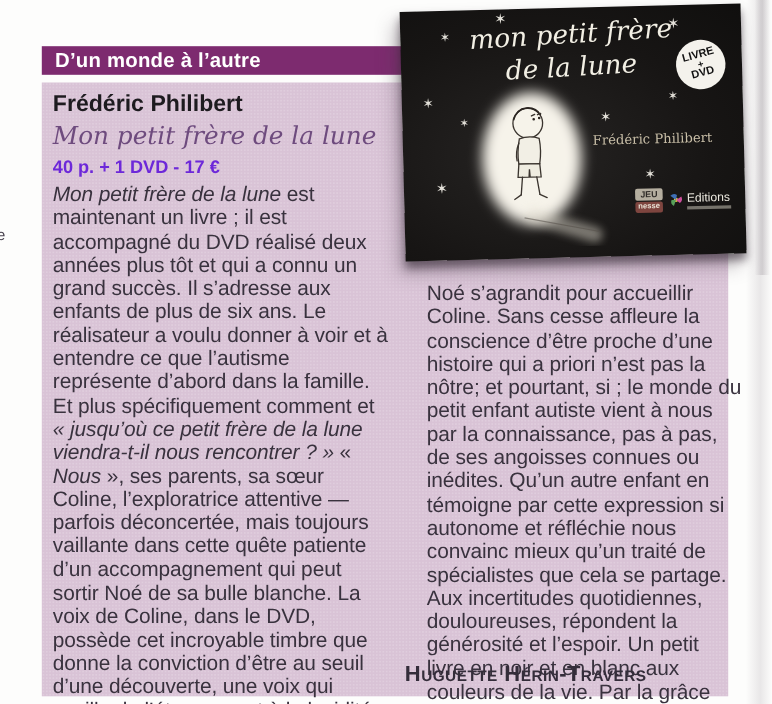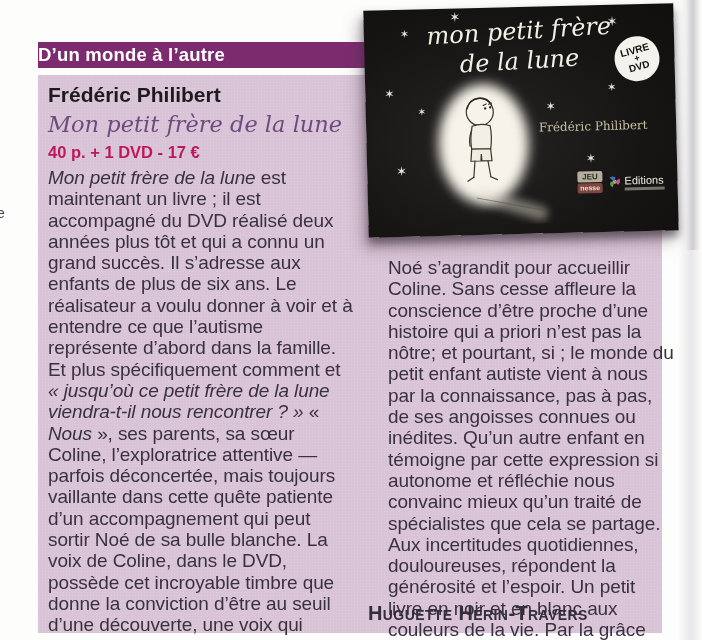--- a/index.html
+++ b/index.html
@@ -15,34 +15,34 @@
   
   .panel {
     position:absolute; left:38px; top:75px; width:624px; height:558px;
     background:#d9c3d6;
     background-image:radial-gradient(rgba(255,255,255,.16) 1px, transparent 1px);
     background-size:3px 3px;
   }
   
   .section-bar {
     position:absolute; left:38px; top:42px; width:327px; height:26px;
-    background:#7d2b6f; display:flex; align-items:center; padding-left:0;
+    background:#7d2b6f; display:flex; align-items:center; padding-left:12px;
   }
   .section-bar span {
     color:#ffffff; font-size:18.5px; font-weight:bold; letter-spacing:.2px;
   }
   
   .left-col { position:absolute; left:48px; top:82px; width:307px; }
   .author   { font-size:21px; font-weight:bold; color:#1d1b1f; line-height:26px; }
   .book-title {
     font-family:"DejaVu Serif", serif; font-style:italic;
     font-size:22.5px; color:#6e4b7e; line-height:30px; margin-top:1px;
   }
   .details, .isbn {
-    font-size:16.5px; font-weight:bold; color:#be185d; line-height:19px;
+    font-size:16.5px; font-weight:bold; color:#6d28d9; line-height:19px;
   }
   .details { margin-top:4px; }
   .body-text {
     margin-top:5px; font-size:19px; line-height:21.3px; color:#39323e;
     letter-spacing:-0.1px;
   }
   .it { font-style:italic; }
   
   .right-col { position:absolute; left:388px; top:257px; width:286px; }
   .signature {

